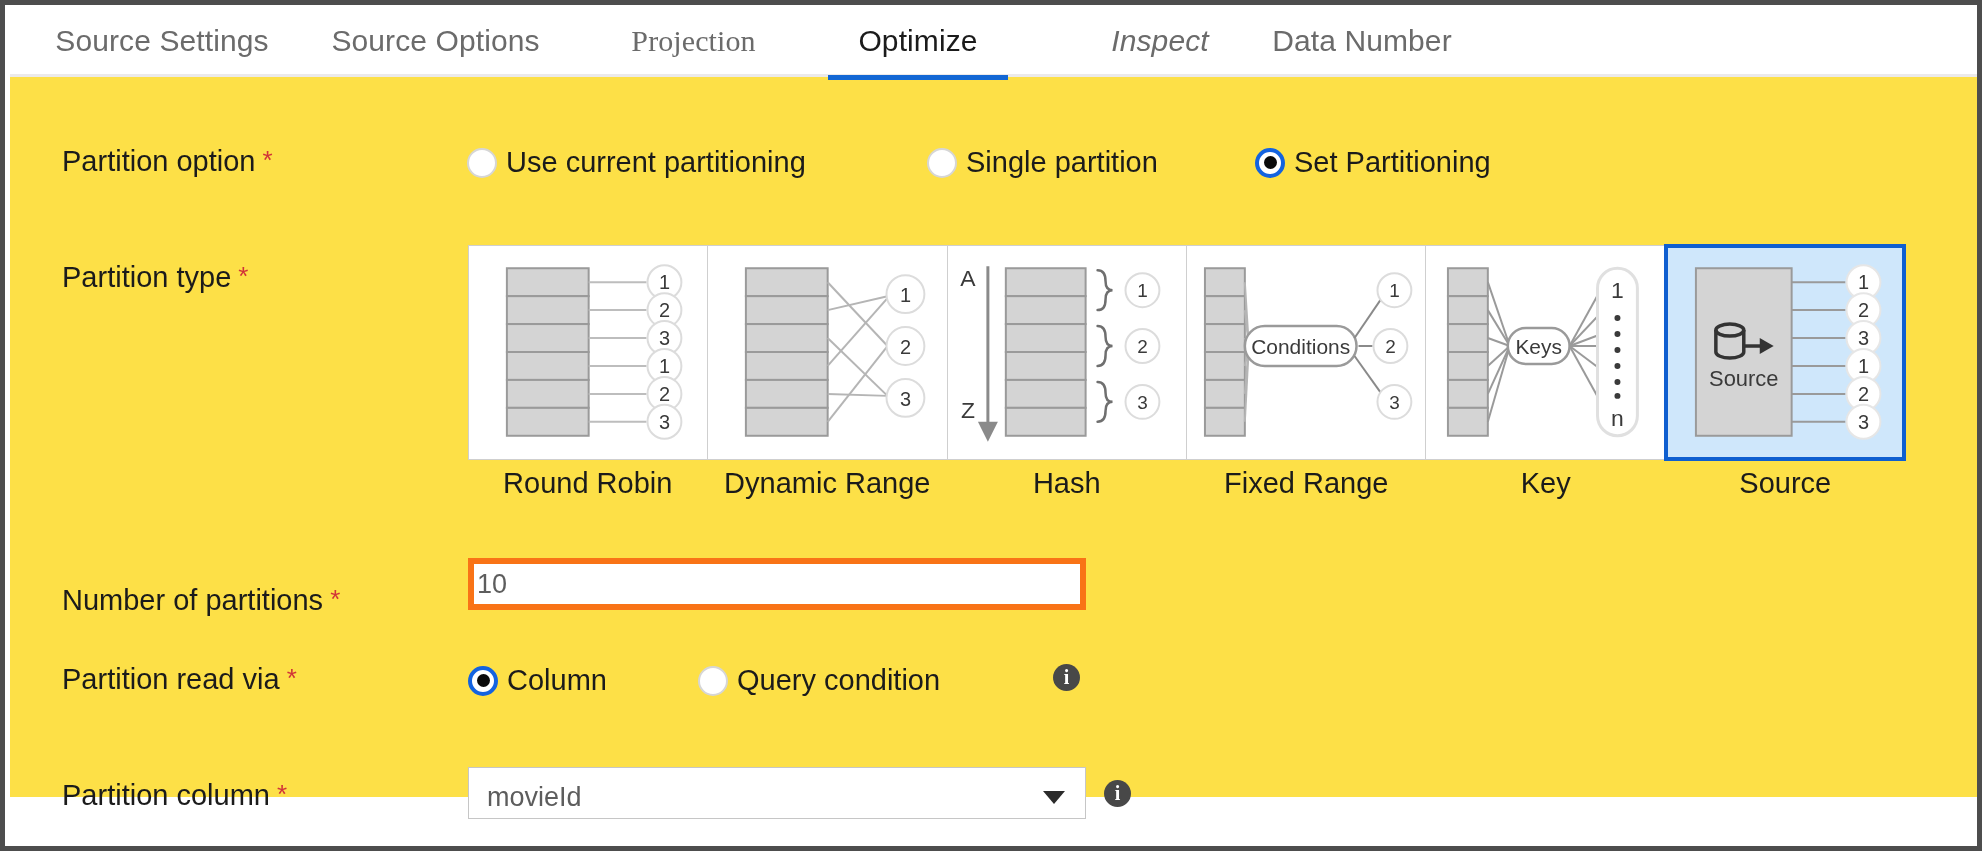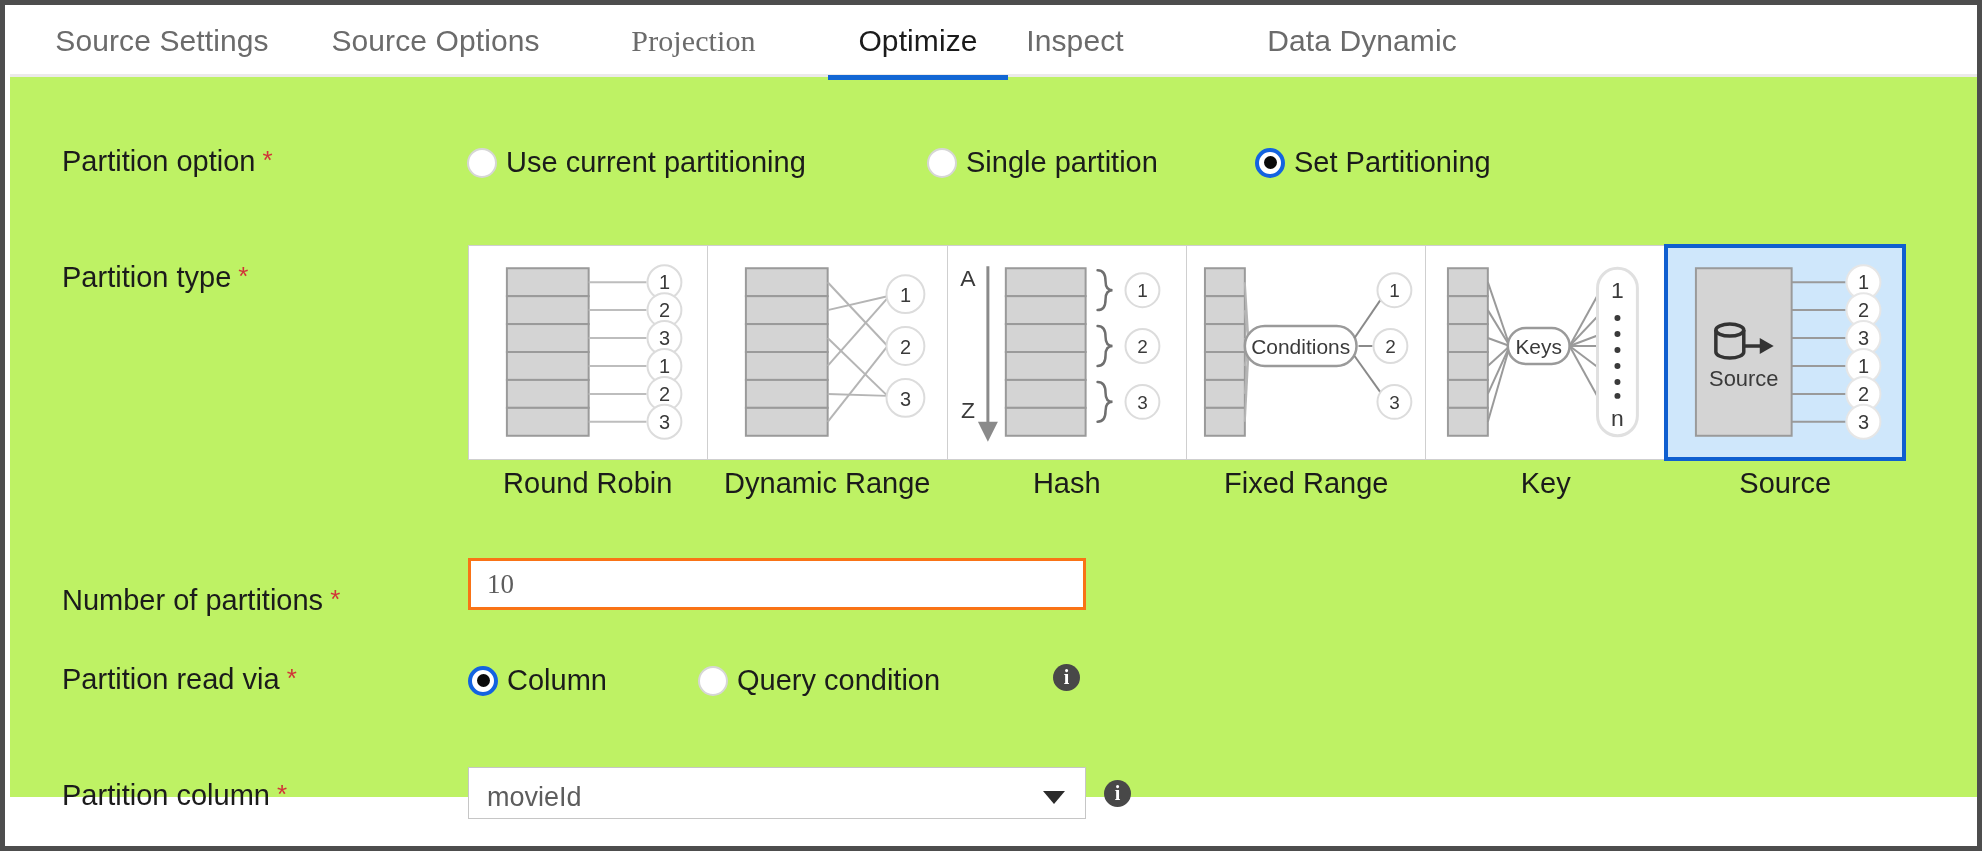--- a/index.html
+++ b/index.html
@@ -12,21 +12,21 @@
     position: relative;
     width: 1982px; height: 851px;
     background: #ffffff;
     border: 5px solid #4d4d4d;
     overflow: hidden;
   }
   .inner {
     position: absolute;
     left: 5px; top: 0; right: 0; bottom: 0;
     width: 1972px; height: 792px;
-    background: #bef264;
+    background: #fde047;
   }
 
   
   .tabbar {
     position: absolute; left: 0; top: 0;
     width: 1972px; height: 72px;
     background: #ffffff;
     border-bottom: 3px solid #eceaea;
   }
   .tab {
@@ -132,28 +132,27 @@
     font-size: 29px;
     color: #1b1b1b;
     white-space: nowrap;
   }
 
   
   .textbox {
     position: absolute;
     left: 458px; top: 553px;
     width: 618px; height: 52px;
-    border: 3px solid #f97316;
+    border: 6px solid #f97316;
     background: #ffffff;
     display: flex; align-items: center;
-    padding: 0 16px;
+    padding: 0 3px;
     font-size: 27px;
     color: #5d5d5d;
     cursor: text;
-    font-family: Liberation Serif, serif;
   }
 
   
   .dropdown {
     position: absolute;
     left: 458px; top: 762px;
     width: 618px; height: 52px;
     border: 1px solid #c6c6c6;
     background: #ffffff;
     display: flex; align-items: center;
@@ -199,25 +198,25 @@
         </div>
     <div class="tab" style="left:313px; width:225px;">
           <span>Source Options</span>
         </div>
     <div class="tab" style="left:592px; width:183px;font-family:Liberation Serif, serif;">
           <span>Projection</span>
         </div>
     <div class="tab active" style="left:818px; width:180px;">
           <span>Optimize</span>
         </div>
-    <div class="tab" style="left:990px; width:150px;">
+    <div class="tab" style="left:1075px; width:150px;font-style:italic;">
           <span>Inspect</span>
         </div>
     <div class="tab" style="left:1232px; width:240px;">
-          <span>Data Dynamic</span>
+          <span>Data Number</span>
         </div>
   </div>
 
   <div class="lbl" style="left:52px; top:140px;">
     <span>Partition option</span><span class="req">*</span>
   </div>
 
   <div class="radio-opt" style="left:457px; top:141px;text-align:center;">
     <span class="radio"></span>
     <span class="rlabel">Use current partitioning</span>

